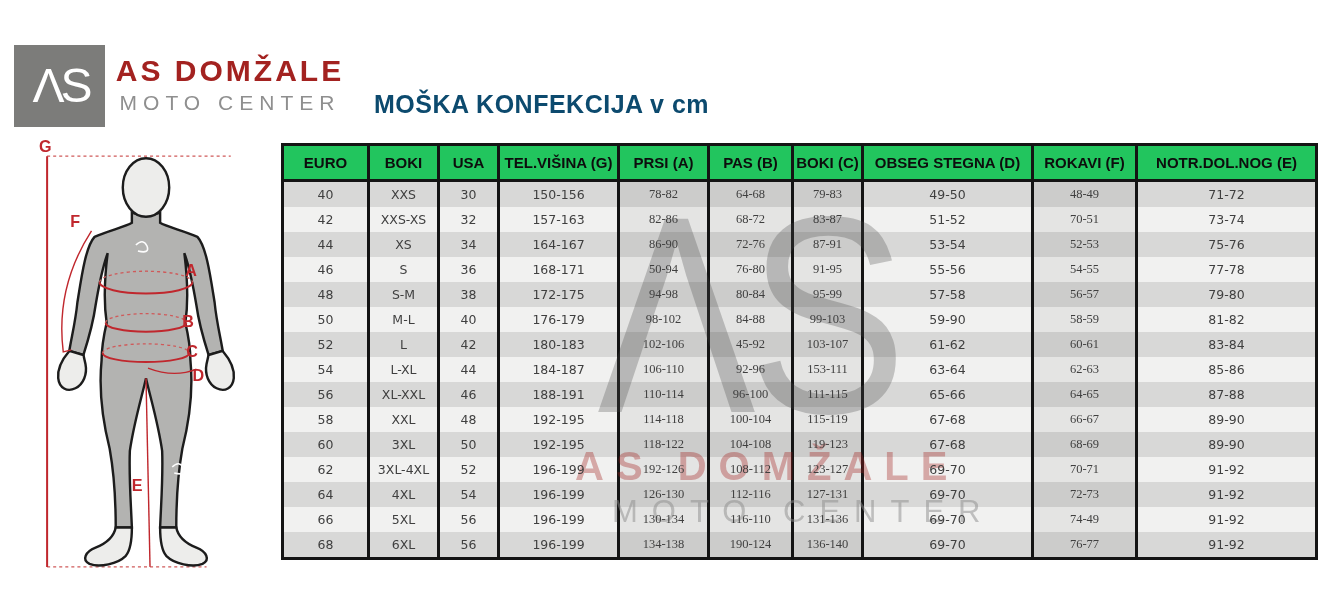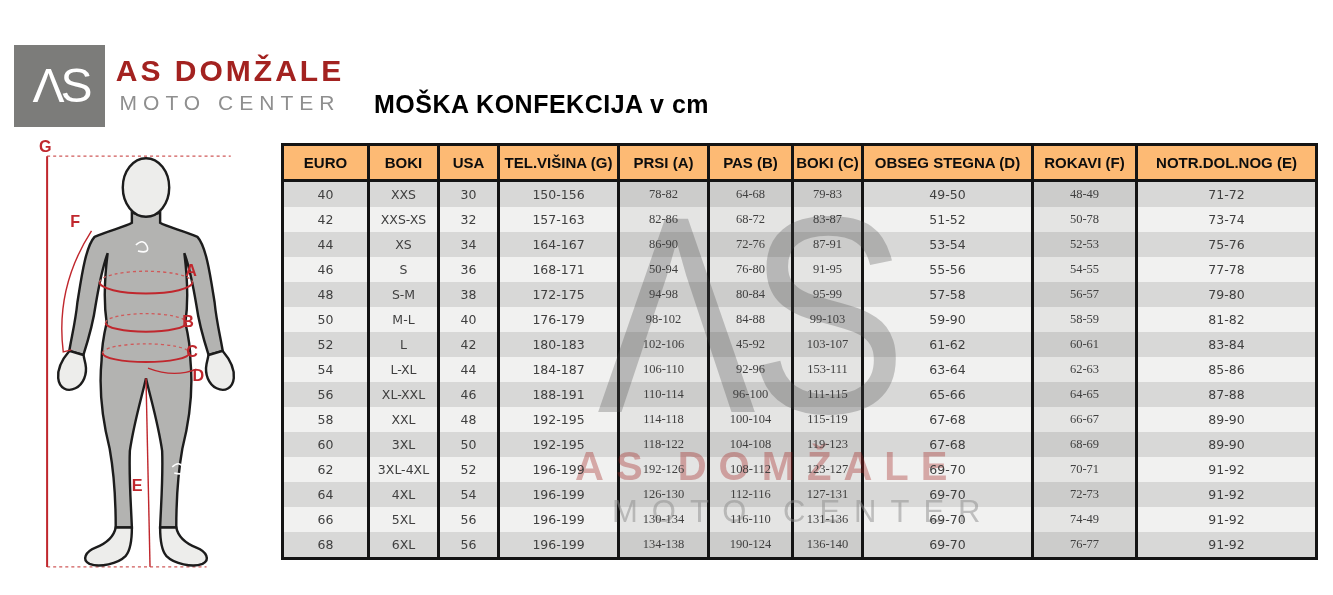--- a/index.html
+++ b/index.html
@@ -27,21 +27,21 @@
   .brand{left:112px; top:54px; width:236px; text-align:center;}
   .brand-name{
     color:var(--brand-red,#a32220); font-size:30px; font-weight:bold;
     letter-spacing:3px; white-space:nowrap;
   }
   .brand-sub{
     color:#8f8f8f; font-size:21px; letter-spacing:6px; margin-top:3px;
     white-space:nowrap;
   }
   .title{
-    left:374px; top:90px; font-size:25px; font-weight:bold; color:#000000;
+    left:374px; top:90px; font-size:25px; font-weight:bold; color:#0c4a6e;
     white-space:nowrap; letter-spacing:0.5px;
   }
 
   
   .figure{left:36px; top:136px; width:220px; height:444px;}
   .figure .body-fill{fill:#b3b3b1; stroke:#1c1c1c; stroke-width:2.4;}
   .figure .light-fill{fill:#ededeb; stroke:#1c1c1c; stroke-width:2.4;}
   .figure .red-solid{stroke:var(--figure-red,#c0272d); fill:none; stroke-width:2;}
   .figure .red-thin{stroke:var(--figure-red,#c0272d); fill:none; stroke-width:1.4;}
   .figure .red-dash{stroke:#cf5a5a; fill:none; stroke-width:1.3; stroke-dasharray:3 3;}
@@ -57,21 +57,21 @@
     border-collapse:collapse; table-layout:fixed; width:1034px;
     border:3px solid var(--grid-black,#141414);
   }
   th,td{
     border-left:3px solid var(--grid-black,#141414);
     border-right:3px solid var(--grid-black,#141414);
     text-align:center; vertical-align:middle; padding:0; overflow:hidden;
     white-space:nowrap;
   }
   thead th{
-    background:#fdba74; height:36px; font-size:15px; font-weight:bold; color:#0d0d0d;
+    background:#22c55e; height:36px; font-size:15px; font-weight:bold; color:#0d0d0d;
     border-bottom:3px solid var(--grid-black,#141414);
   }
   tbody td{
     height:25px; line-height:25px; font-family:"DejaVu Sans", sans-serif;
     font-size:12.5px; color:#3f3f3f;
   }
   tbody tr:nth-child(odd) td{background-color:var(--row-odd,#d8d8d7);}
   tbody tr:nth-child(even) td{background-color:var(--row-even,#f1f1f0);}
   tbody td.tint{background-image:linear-gradient(rgba(0,0,0,0.055),rgba(0,0,0,0.055));font-family:Liberation Serif, serif;}
   th span, td span{position:relative; z-index:2;}
@@ -196,21 +196,21 @@
         </tr>
         <tr>
           <td><span>42</span></td>
           <td><span>XXS-XS</span></td>
           <td><span>32</span></td>
           <td><span>157-163</span></td>
           <td class="tint"><span>82-86</span></td>
           <td class="tint"><span>68-72</span></td>
           <td class="tint"><span>83-87</span></td>
           <td><span>51-52</span></td>
-          <td class="tint"><span>50-78</span></td>
+          <td class="tint"><span>70-51</span></td>
           <td><span>73-74</span></td>
         </tr>
         <tr>
           <td><span>44</span></td>
           <td><span>XS</span></td>
           <td><span>34</span></td>
           <td><span>164-167</span></td>
           <td class="tint"><span>86-90</span></td>
           <td class="tint"><span>72-76</span></td>
           <td class="tint"><span>87-91</span></td>

